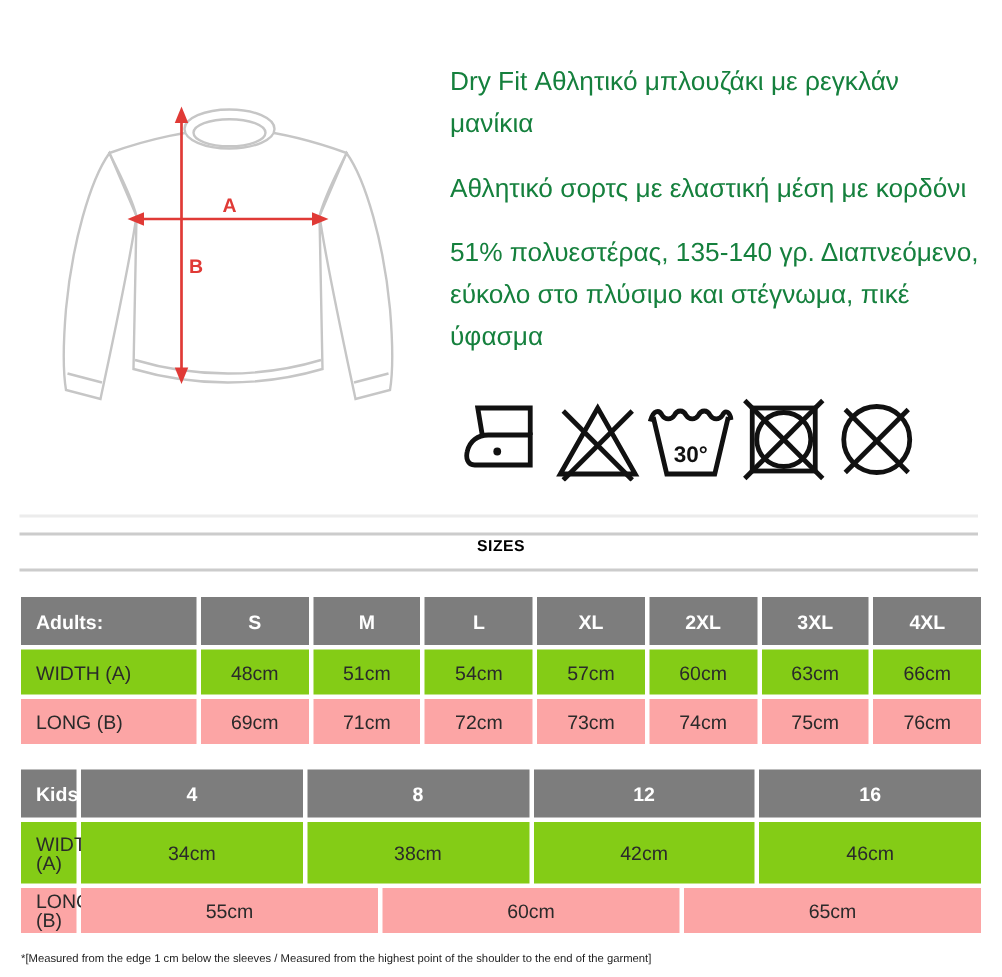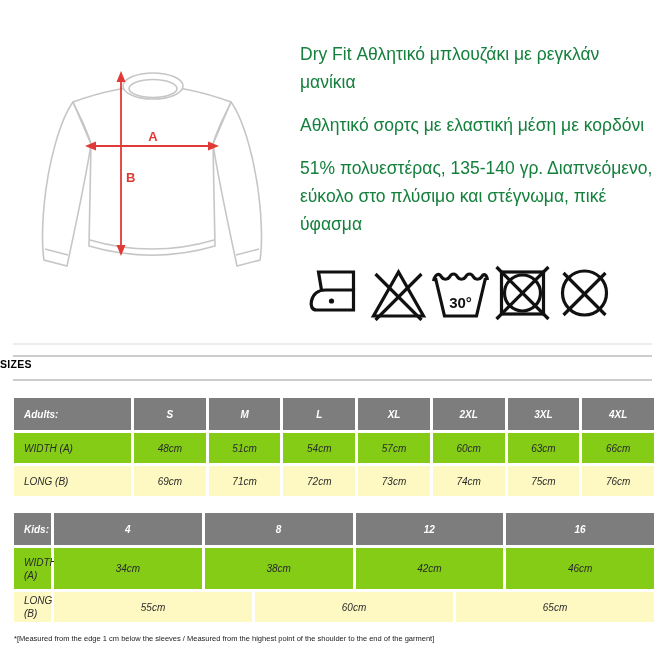--- a/index.html
+++ b/index.html
@@ -20,42 +20,42 @@
   .diagram { position:absolute; left:38px; top:38px; width:230px; height:245px; }
 
   
   .care-row { position:absolute; left:308px; top:265px; display:flex; gap:5px; }
   .care-row svg { display:block; }
 
   
   .sep { position:absolute; left:13px; width:639px; height:2px; background:#cccccc; }
   .sep.faint { background:#ececec; height:2px; }
   .sizes-title {
-    position:absolute; left:0; top:358px; width:668px; 
+    position:absolute; left:0; top:358px; width:668px; text-align:center;
     font-size:10.5px; font-weight:bold; color:#000000; letter-spacing:.3px;
   }
 
   
   .table { position:absolute; left:14px; width:640px; }
   .adults-table { top:398px; }
   .kids-table { top:513px; }
   .trow { display:flex; gap:3px; margin-bottom:3px; }
   .cell {
     flex:1; display:flex; align-items:center; justify-content:center;
-    font-size:10px; color:#2a2a2a; line-height:13px; text-align:center;font-style:italic;
+    font-size:13px; color:#2a2a2a; line-height:13px; text-align:center;
   }
   .cell.label { flex:none; justify-content:flex-start; text-align:left; padding-left:10px; }
   .adults-table .cell.label { width:117px; }
   .kids-table .cell.label { width:37px; }
   .thead .cell { background:#7d7d7d; color:#ffffff; font-weight:bold; }
   .h32 .cell { height:32px; }
   .h30 .cell { height:30px; }
   .h41 .cell { height:41px; }
   .alt .cell { background:#84cc16; }
-  .plain .cell { background:#fef9c3; }
+  .plain .cell { background:#fca5a5; }
 
   .footnote {
     position:absolute; left:14px; top:634px; width:640px;
     font-size:7.5px; color:#1c1c1c;
   }
 </style>
 </head>
 <body>
 
 <div class="page">

